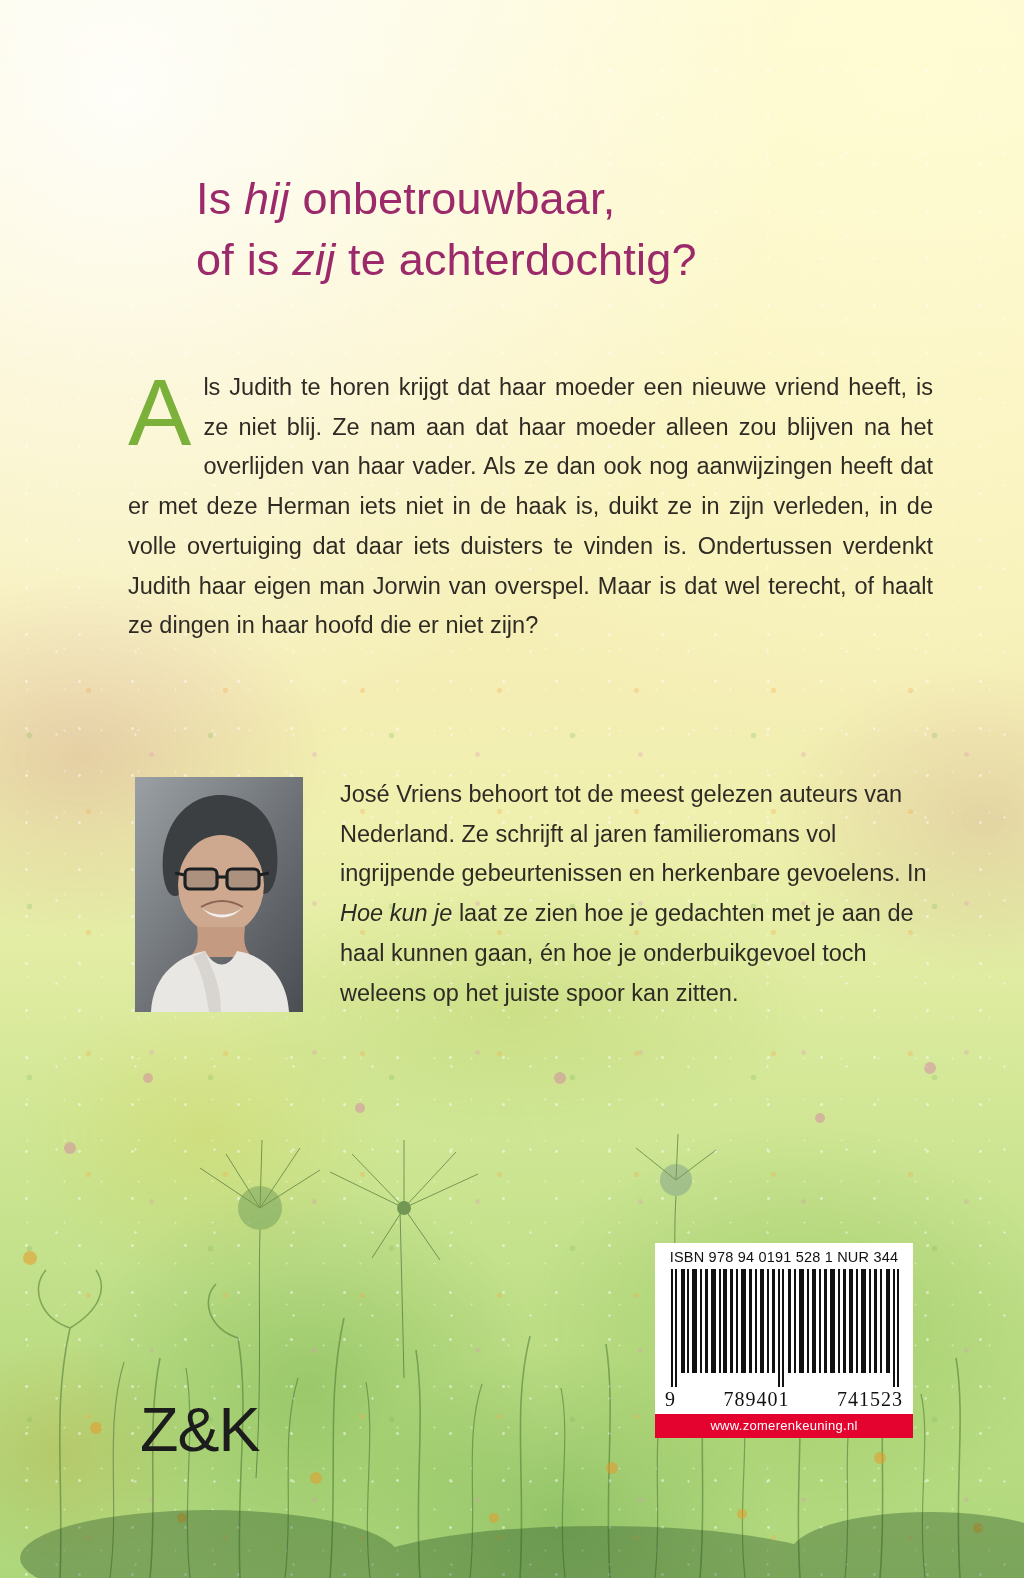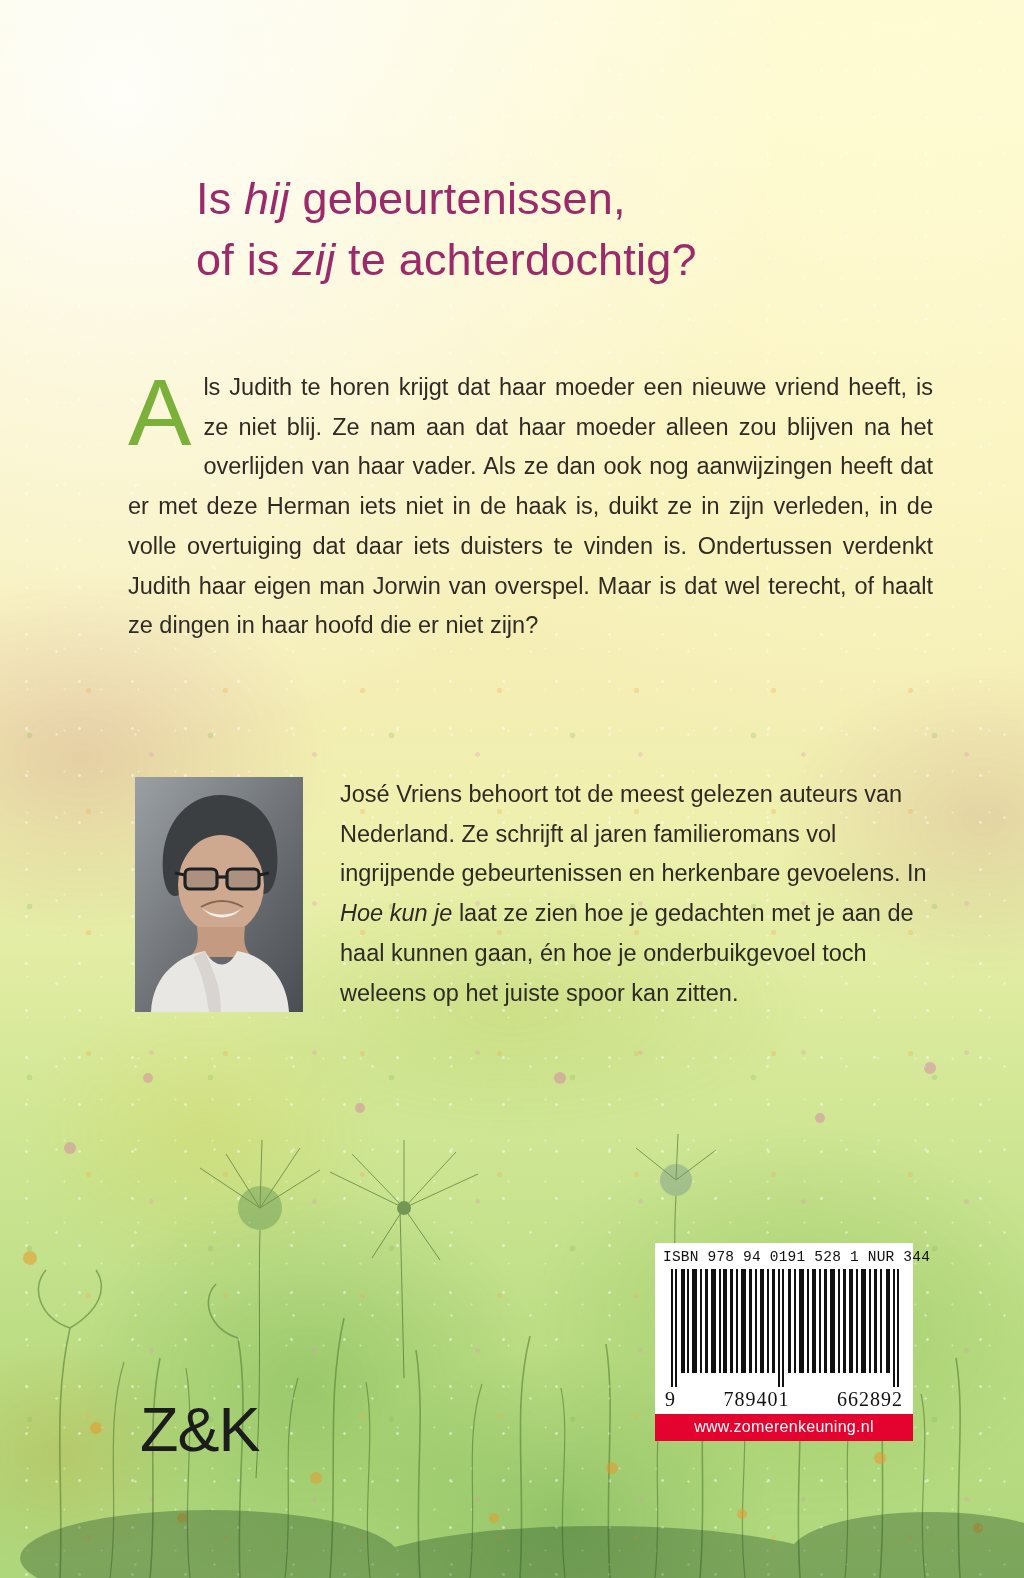--- a/index.html
+++ b/index.html
@@ -173,21 +173,21 @@
     position: absolute;
     left: 655px;
     top: 1243px;
     width: 258px;
     background: #ffffff;
     padding: 6px 8px 0 8px;
     box-sizing: border-box;
   }
   .isbn-line {
     text-align: center;
-    font-family: Liberation Mono, monospace;
+    font-family: Liberation Sans, sans-serif;
     font-size: 14.5px;
     color: #111;
     letter-spacing: 0.2px;
     padding-bottom: 4px;
     white-space: nowrap;
   }
   .bars {
     height: 118px;
     width: 238px;
     margin: 0 auto;
@@ -199,21 +199,21 @@
     font-family: "Liberation Serif", serif;
     font-size: 20px;
     color: #111;
     padding: 1px 2px 3px 2px;
     letter-spacing: 1px;
   }
   .url-bar {
     background: #e4032e;
     color: #ffffff;
     text-align: center;
-    font-size: 16px;
+    font-size: 13px;
     padding: 4px 0 5px 0;
     letter-spacing: 0.3px;
     margin: 0 -8px;
   }
 </style>
 </head>
 <body>
 
 <div class="cover">
 
@@ -293,21 +293,21 @@
         <ellipse cx="210" cy="600" rx="190" ry="48"></ellipse>
         <ellipse cx="600" cy="612" rx="240" ry="44"></ellipse>
         <ellipse cx="930" cy="596" rx="140" ry="42"></ellipse>
       </g>
     </svg>
   </div>
 
   <div class="content">
 
     <h1 class="headline">
-      <span><span>Is </span><em>hij</em><span> gebeurtenissen,</span></span><br>
+      <span><span>Is </span><em>hij</em><span> onbetrouwbaar,</span></span><br>
       <span><span>of is </span><em>zij</em><span> te achterdochtig?</span></span>
     </h1>
 
     <div class="blurb">
       <span class="dropcap">A</span><span>ls Judith te horen krijgt dat haar moeder een nieuwe vriend heeft, is ze niet blij. Ze nam aan dat haar moeder alleen zou blijven na het overlijden van haar vader. Als ze dan ook nog aanwijzingen heeft dat er met deze Herman iets niet in de haak is, duikt ze in zijn verleden, in de volle overtuiging dat daar iets duisters te vinden is. Ondertussen verdenkt Judith haar eigen man Jorwin van overspel. Maar is dat wel terecht, of haalt ze dingen in haar hoofd die er niet zijn?</span>
     </div>
 
     <div class="author-block">
       <div class="author-photo">
         <svg viewBox="0 0 168 235" preserveAspectRatio="none" aria-hidden="true">
@@ -392,19 +392,19 @@
             <rect x="215" y="0" width="2" height="104"></rect>
             <rect x="221" y="0" width="4" height="104"></rect>
             <rect x="228" y="0" width="2" height="118"></rect>
             <rect x="232" y="0" width="2" height="118"></rect>
           </g>
         </svg>
       </div>
       <div class="ean-digits">
         <span>9</span>
         <span>789401</span>
-        <span>662892</span>
+        <span>741523</span>
       </div>
       <div class="url-bar">www.zomerenkeuning.nl</div>
     </div>
 
   </div>
 </div>
 
 </body></html>

